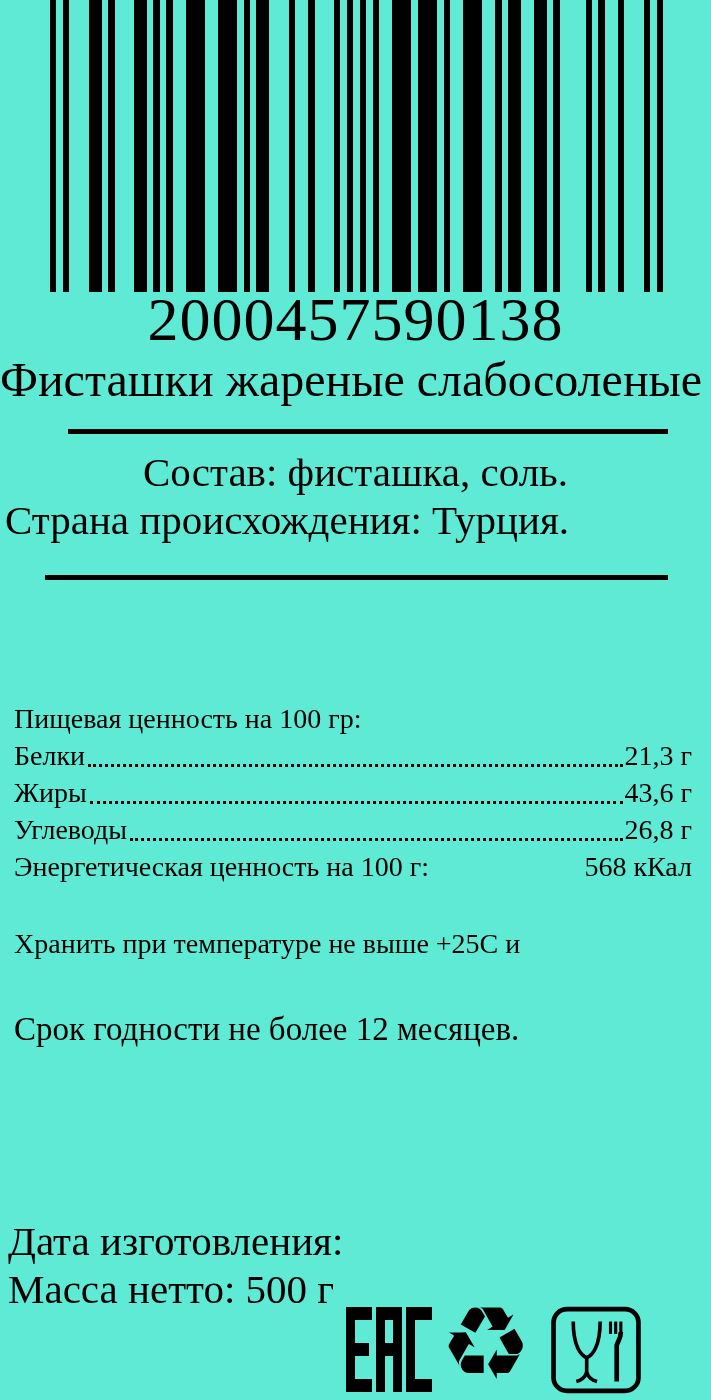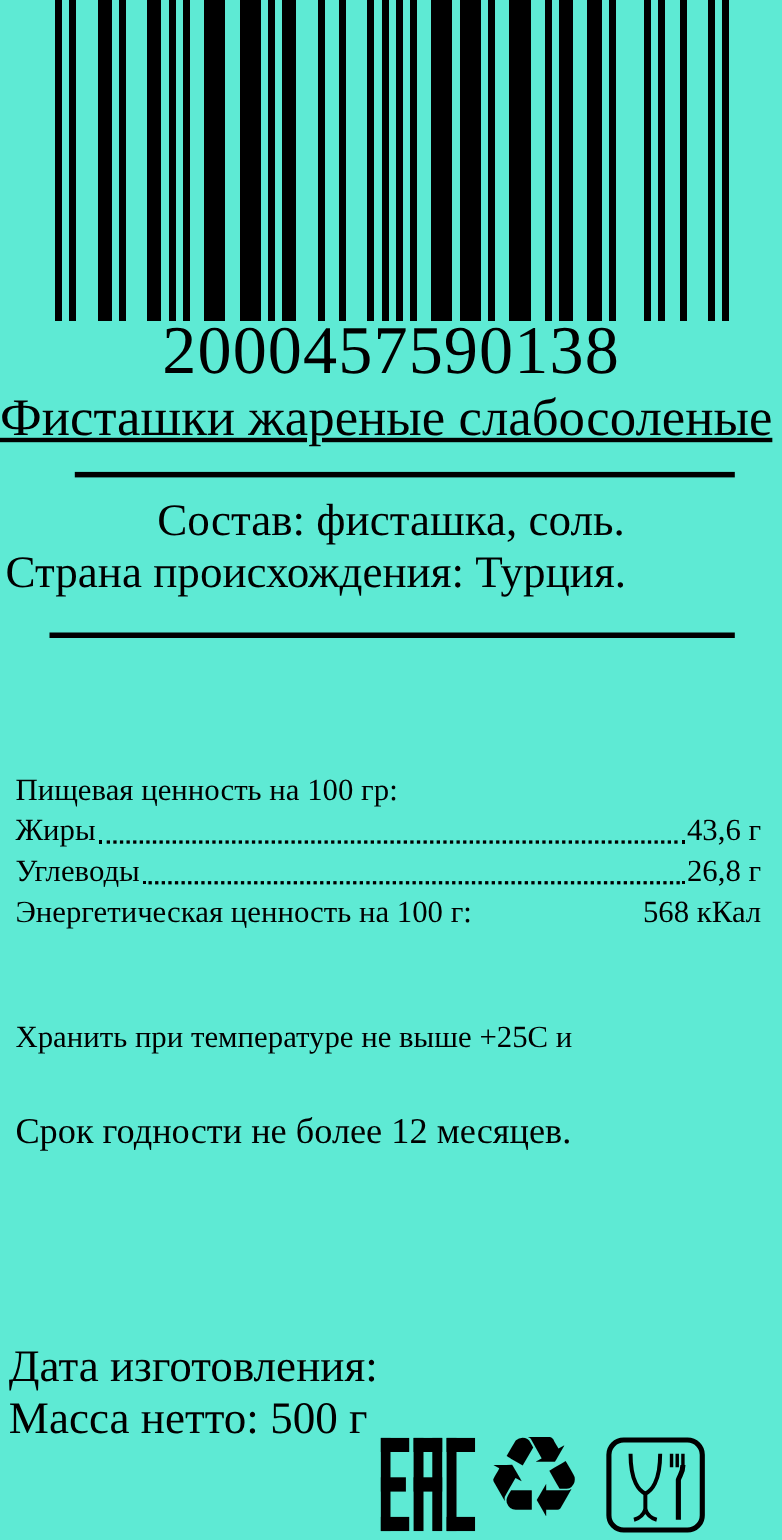--- a/index.html
+++ b/index.html
@@ -24,21 +24,20 @@
     font-size: 62px; line-height: 1;
     letter-spacing: 1px;
     white-space: nowrap;
   }
   .product-name {
     position: absolute;
     left: 0; top: 352px; width: 640px;
     text-align: center;
     font-size: 48px; line-height: 1.15;
     white-space: nowrap;
-    text-decoration: underline;
   }
   .rule { position: absolute; height: 5px; background: #000; }
   .rule-1 { left: 68px;  top: 429px; width: 600px; }
   .rule-2 { left: 45px;  top: 575px; width: 623px; }
   .composition {
     position: absolute;
     left: 0; top: 452px; width: 711px;
     text-align: center;
     font-size: 41px; line-height: 1;
     white-space: nowrap;
@@ -143,20 +142,25 @@
   <div class="rule rule-1"></div>
 
   <div class="composition">Состав: фисташка, соль.</div>
   <div class="origin">Страна происхождения: Турция.</div>
 
   <div class="rule rule-2"></div>
 
   <div class="nutrition">
     <div>Пищевая ценность на 100 гр:</div>
     <div class="dot-row">
+      <span class="txt">Белки</span>
+      <span class="leader"></span>
+      <span class="txt">21,3 г</span>
+    </div>
+    <div class="dot-row">
       <span class="txt">Жиры</span>
       <span class="leader"></span>
       <span class="txt">43,6 г</span>
     </div>
     <div class="dot-row">
       <span class="txt">Углеводы</span>
       <span class="leader"></span>
       <span class="txt">26,8 г</span>
     </div>
     <div class="energy-row">

